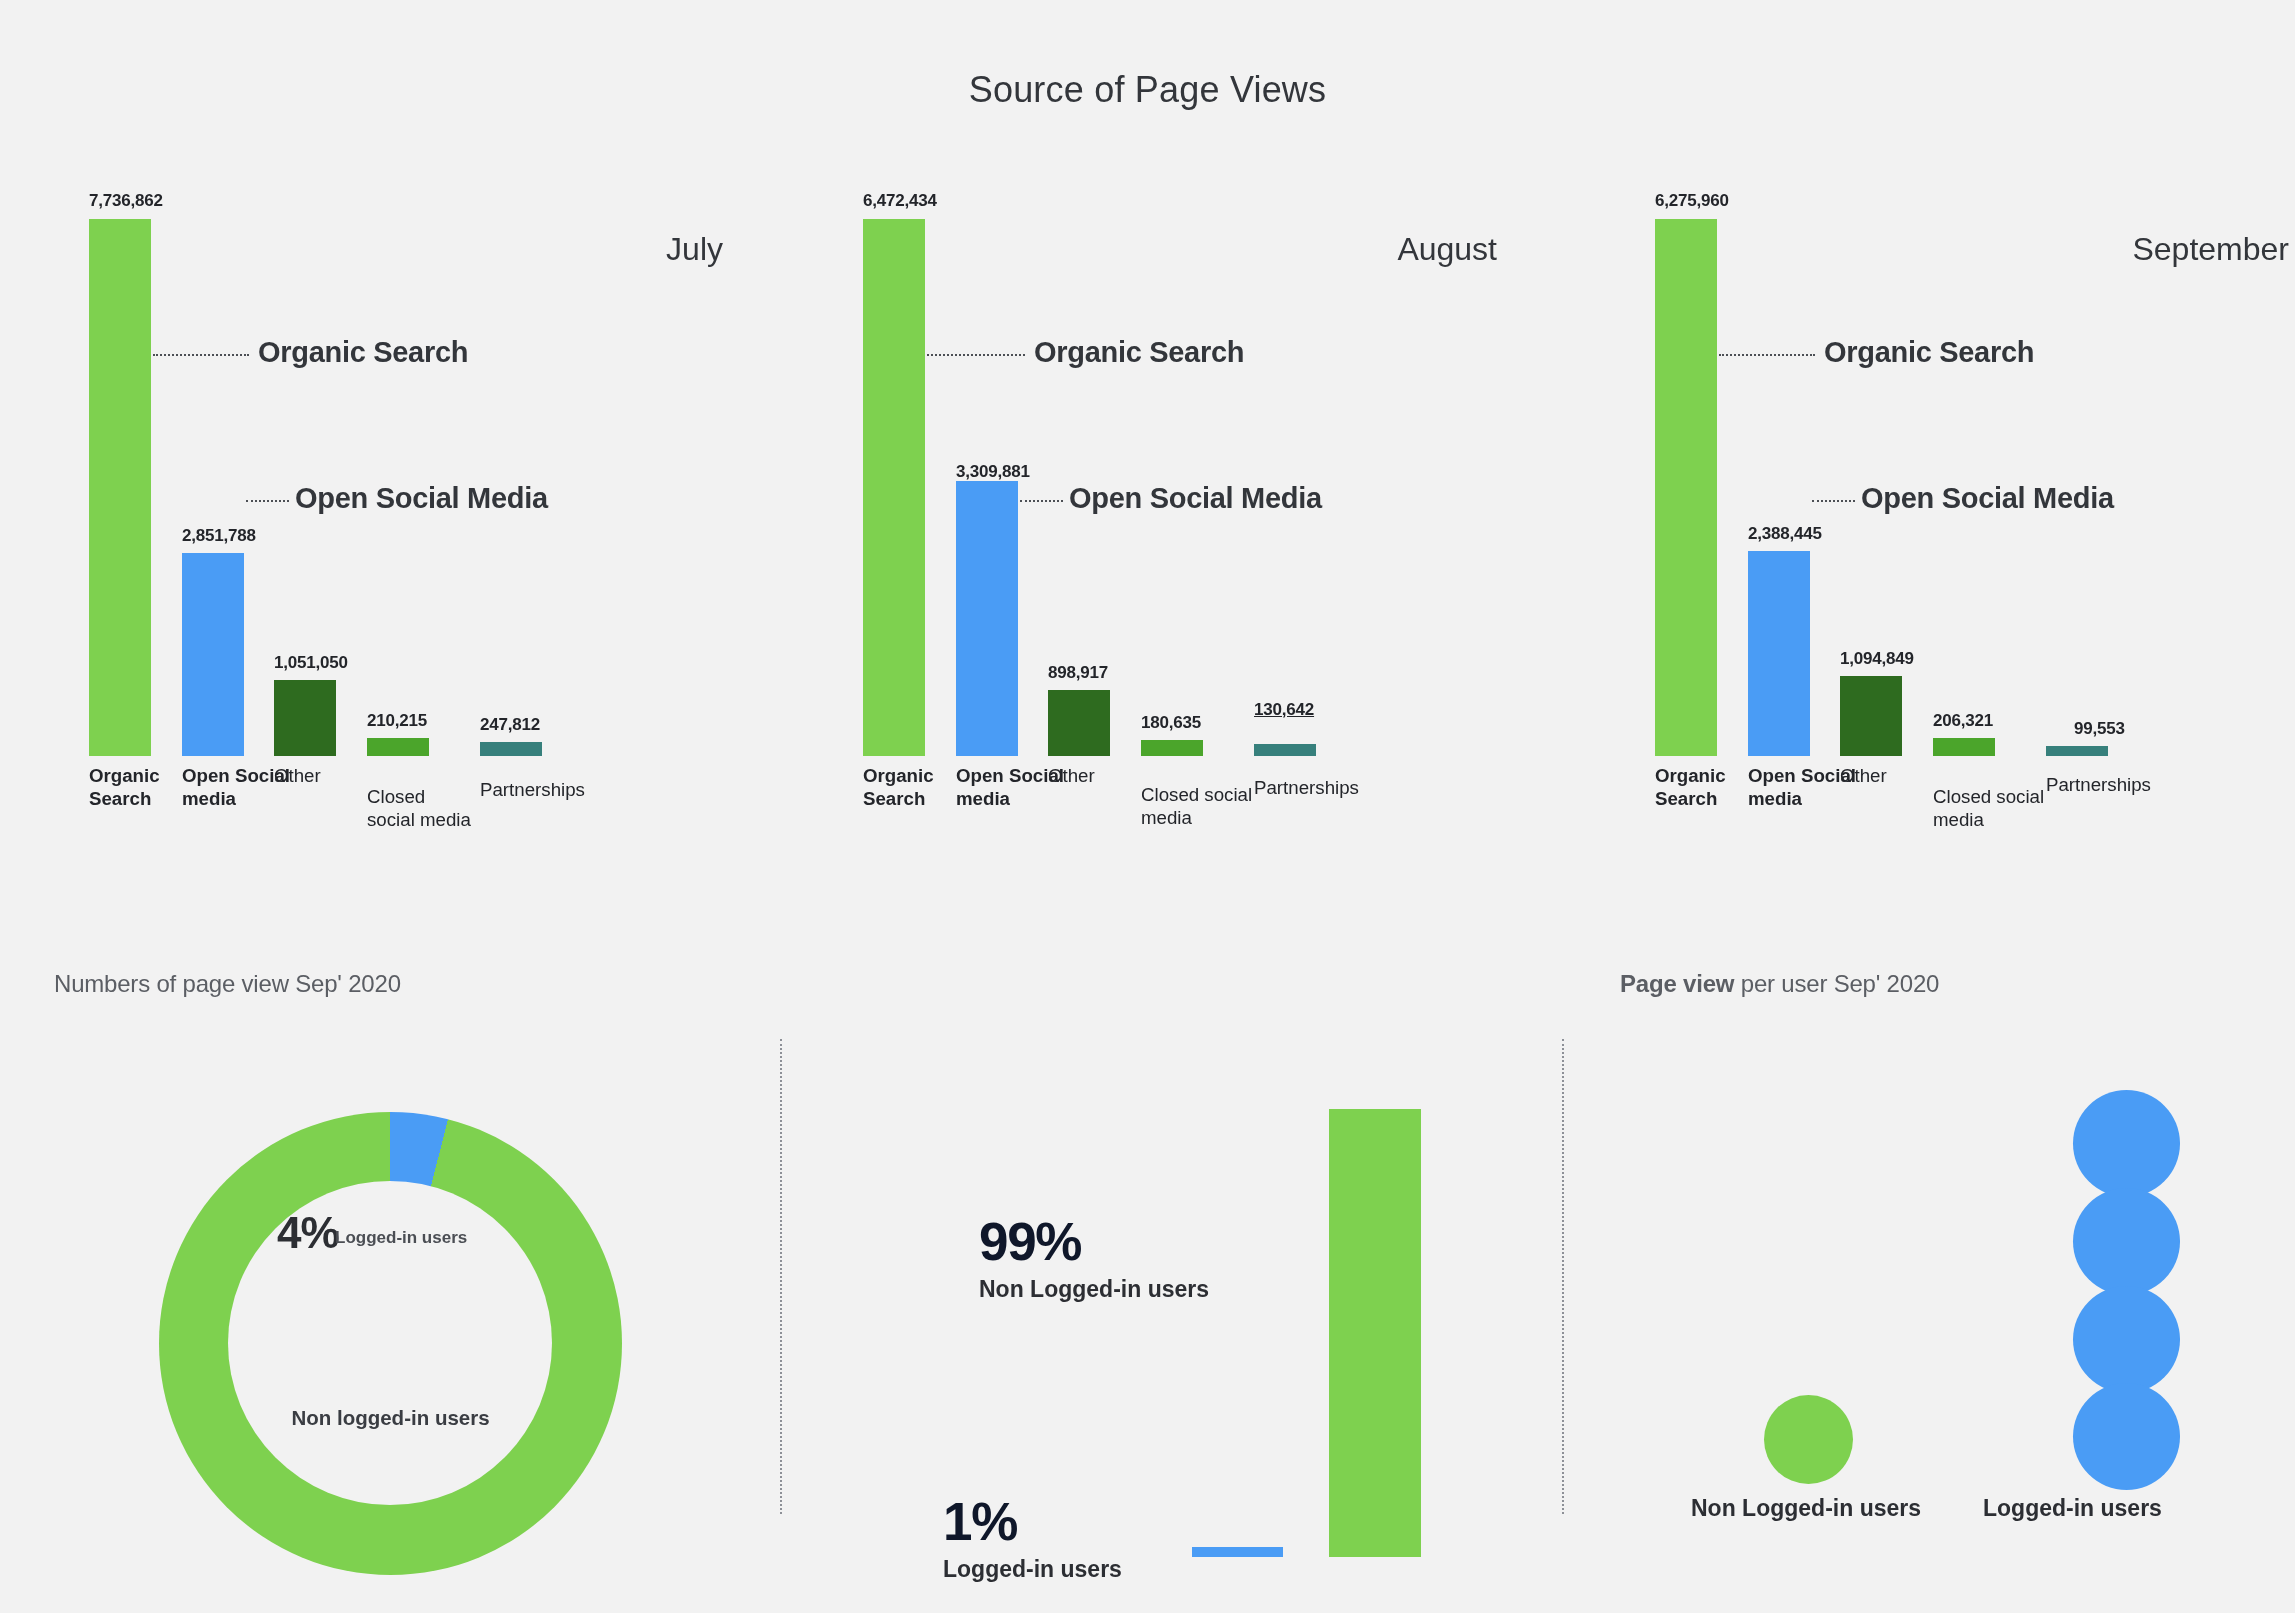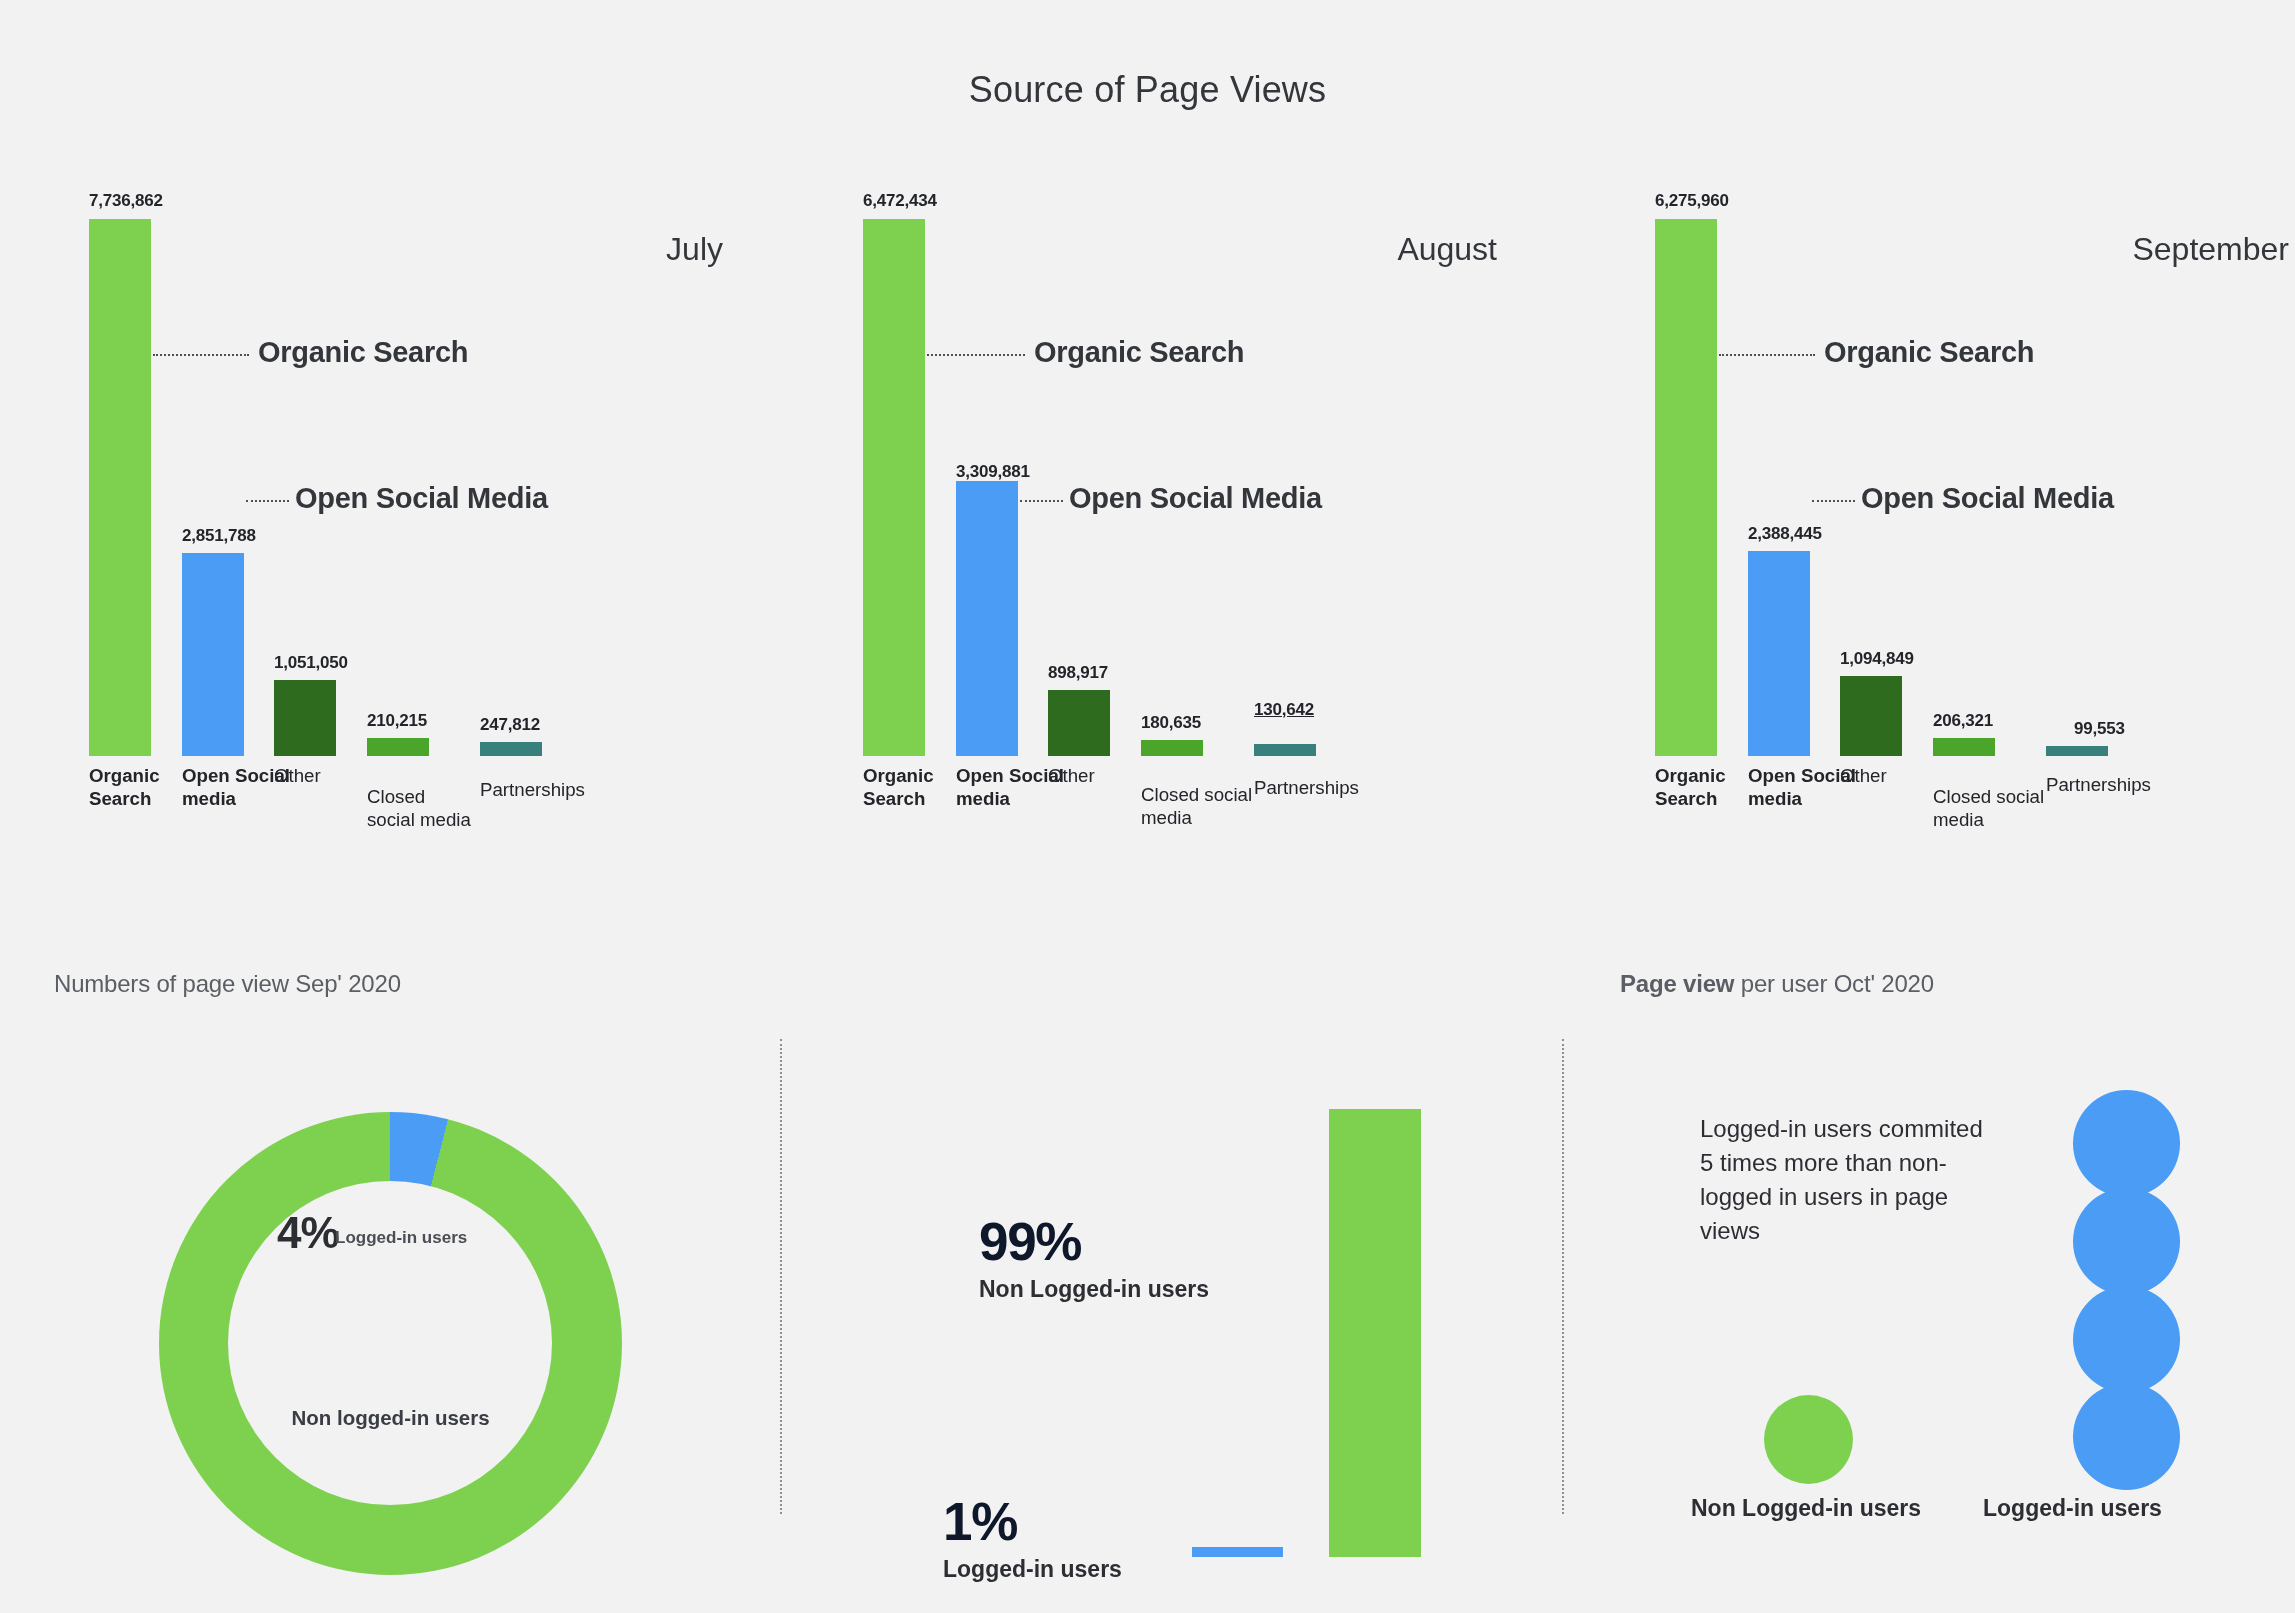--- a/index.html
+++ b/index.html
@@ -457,23 +457,22 @@
       </div>
 
       <div class="users-stat bot">
         <div class="pct">1%</div>
         <div class="lbl">Logged-in users</div>
       </div>
     </div>
   </div>
 
   <div class="bottom-panel bp-right">
-    <div class="panel-title"><span class="strong">Page view</span><span> per user Oct' 2020</span></div>
-
-    <div class="pv-text">Logged-in users commited 5 times more than non-logged in users in page views</div>
+    <div class="panel-title"><span class="strong">Page view</span><span> per user Sep' 2020</span></div>
+
 
     <div class="pv-circle" style="left:480px; top:147px; width:107px; height:107px; background:#4a9cf5;"></div>
     <div class="pv-circle" style="left:480px; top:245px; width:107px; height:107px; background:#4a9cf5;"></div>
     <div class="pv-circle" style="left:480px; top:343px; width:107px; height:107px; background:#4a9cf5;"></div>
     <div class="pv-circle" style="left:480px; top:440px; width:107px; height:107px; background:#4a9cf5;"></div>
     <div class="pv-circle" style="left:171px; top:452px; width:89px; height:89px; background:#7ed14f;"></div>
 
     <div class="pv-legend left">Non Logged-in users</div>
     <div class="pv-legend right">Logged-in users</div>
   </div>

